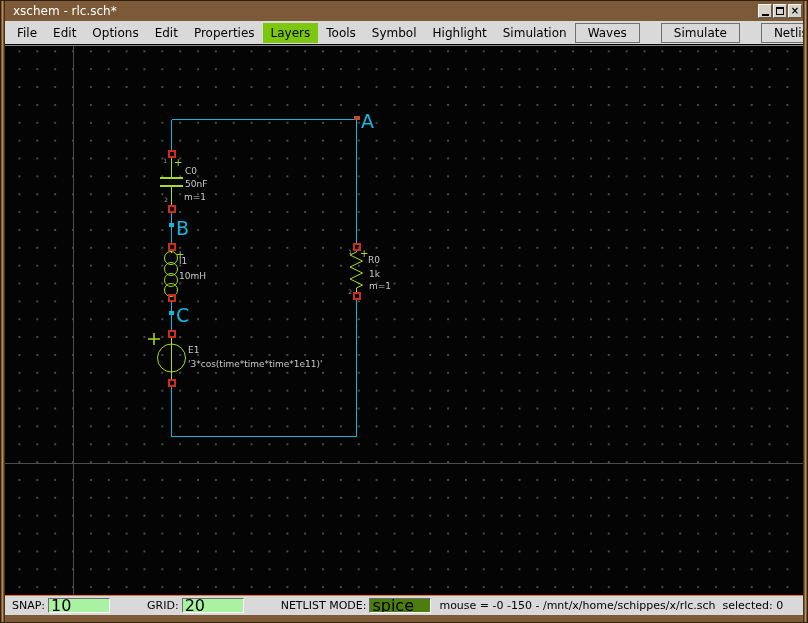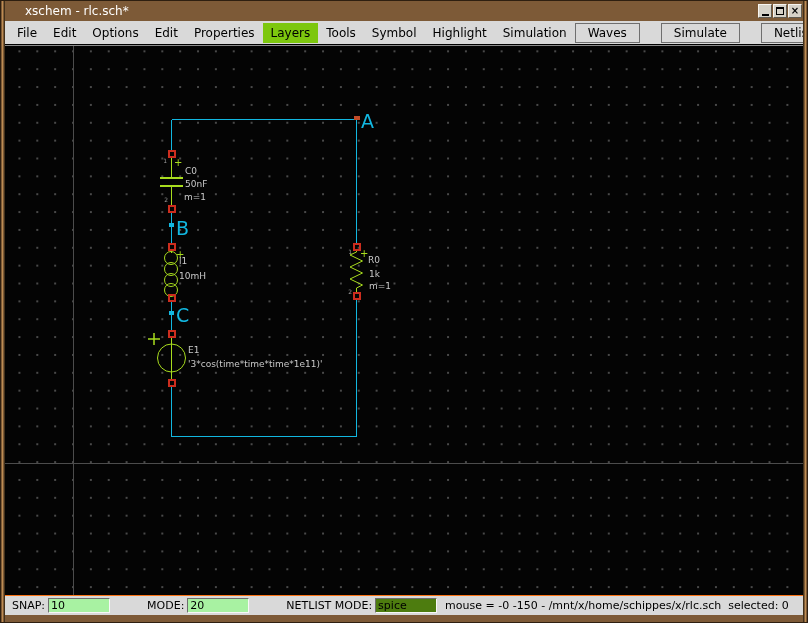--- a/index.html
+++ b/index.html
@@ -11,21 +11,21 @@
     font-family:"DejaVu Sans","Liberation Sans",sans-serif;
     overflow:hidden;
   }
   
   .edge-left,.edge-right{ position:absolute; top:0; bottom:0; width:4px; z-index:5;
     background:linear-gradient(90deg,#7d5a37 0 1px,#bd8c52 1px 2px,#7d5a37 2px 3px,#41301a 3px 4px);}
   .edge-left{left:0;}
   .edge-right{right:0; transform:scaleX(-1);}
   .titlebar{
     height:20px; display:flex; align-items:center;
-    color:#ffffff; font-size:12px; padding-left:24px;
+    color:#ffffff; font-size:12px; padding-left:12px;
     background:#7d5a37; position:relative;
   }
   .winbtns{ position:absolute; right:5px; top:3px; display:flex; gap:1px; }
   .winbtn{
     width:14px; height:14px; background:#d6d2c8;
     border:1px solid; border-color:#f7f5f0 #5f5b52 #5f5b52 #f7f5f0;
     display:flex; align-items:center; justify-content:center;
     font-size:9px; line-height:1; color:#000; cursor:default;
   }
   .glyph-min{ width:7px; height:2px; background:#000; margin-top:7px; }
@@ -52,21 +52,21 @@
     background-size:17.86px 17.86px;
     background-position:5.5px -3.6px;
   }
   .canvas svg{ position:absolute; left:0; top:0; }
   .statusbar{
     height:20px; background:#d9d9d9; display:flex; align-items:center;
     font-size:11px; color:#000; border-top:1px solid #f97316;
   }
   .sb-label{ margin-left:7px; }
   .field{
-    width:62px; height:15px; font-size:11px; font-family:inherit;
+    width:62px; height:15px; font-size:16px; font-family:inherit;
     border:1px solid; border-color:#6e6e6e #f8f8f8 #f8f8f8 #6e6e6e;
     padding:0 2px; margin-left:3px;
   }
   .field.green{ background:#a8f2a2; }
   .field.gray{ background:#4d7c0f; }
   .sb-mouse{ margin-left:8px; white-space:pre; }
   text{ font-family:"DejaVu Sans","Liberation Sans",sans-serif; }
   .t-comp{ fill:#c9c9c9; font-size:9px; }
   .t-pin{ fill:#9a9a9a; font-size:6px; }
   .t-net{ fill:#12b7e0; font-size:19px; }
@@ -200,20 +200,20 @@
           <text class="t-net" x="171" y="189">B</text>
           <rect x="164" y="265" width="5" height="4" fill="#12b7e0"></rect>
           <text class="t-net" x="171" y="276">C</text>
         </g>
       </svg>
     </div>
 
     <div class="statusbar">
       <span class="sb-label">SNAP:</span>
       <input class="field green" value="10" style="">
-      <span class="sb-label" style="margin-left:37px">MODE:</span>
+      <span class="sb-label" style="margin-left:37px">GRID:</span>
       <input class="field green" value="20" style="">
       <span class="sb-label" style="margin-left:37px">NETLIST MODE:</span>
       <input class="field gray" value="spice" style="">
       <span class="sb-mouse">mouse = -0 -150 - /mnt/x/home/schippes/x/rlc.sch  selected: 0</span>
     </div>
   </div>
 </div>
 
 </body></html>

